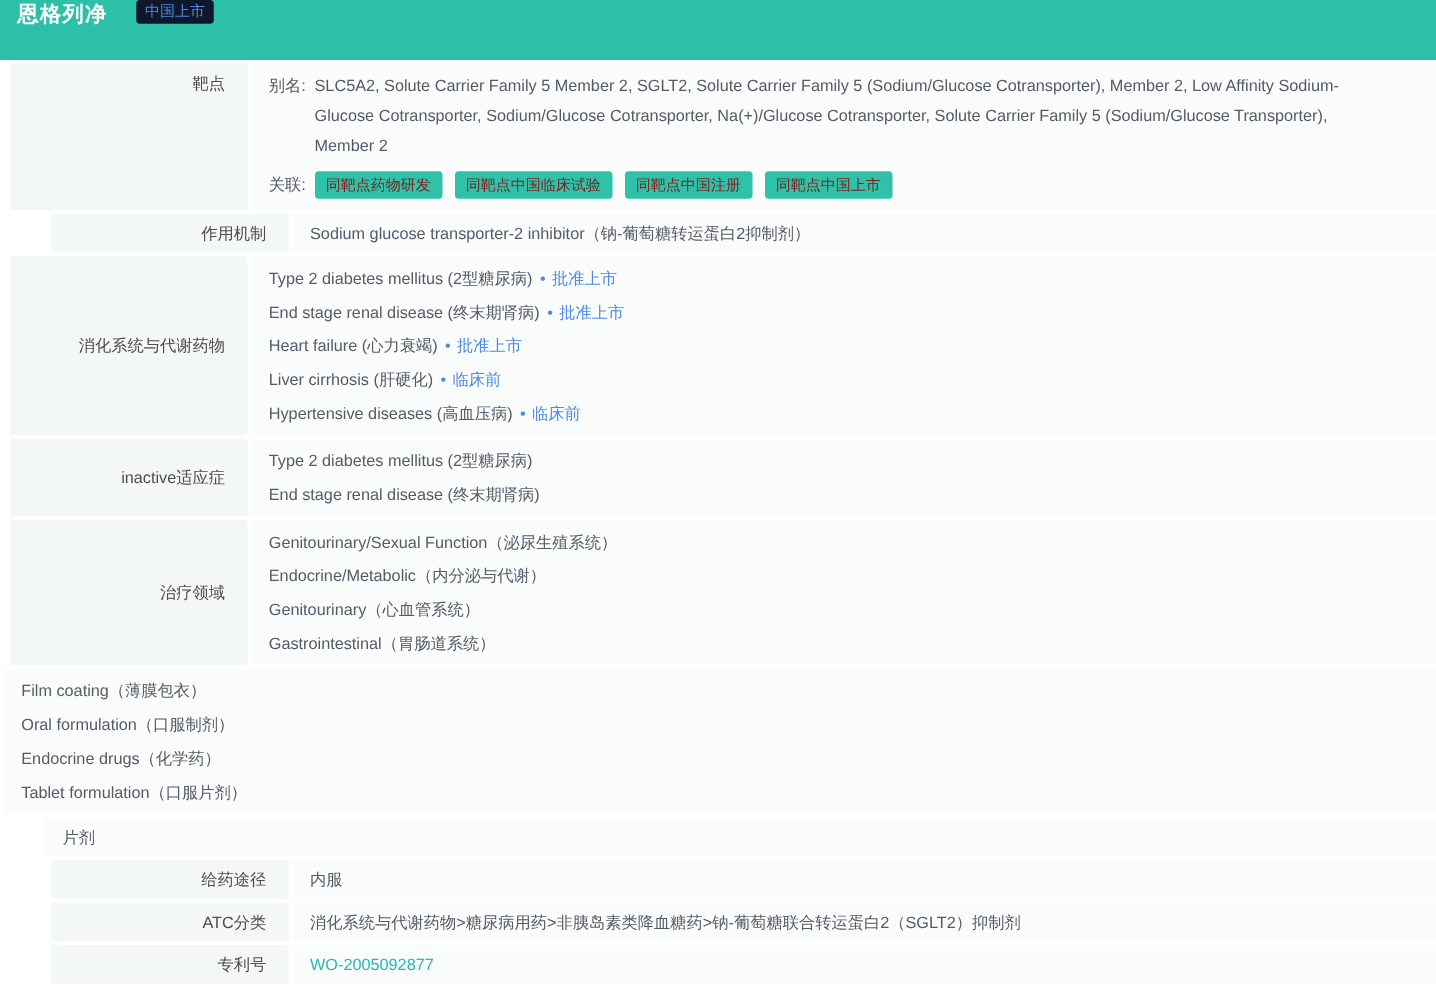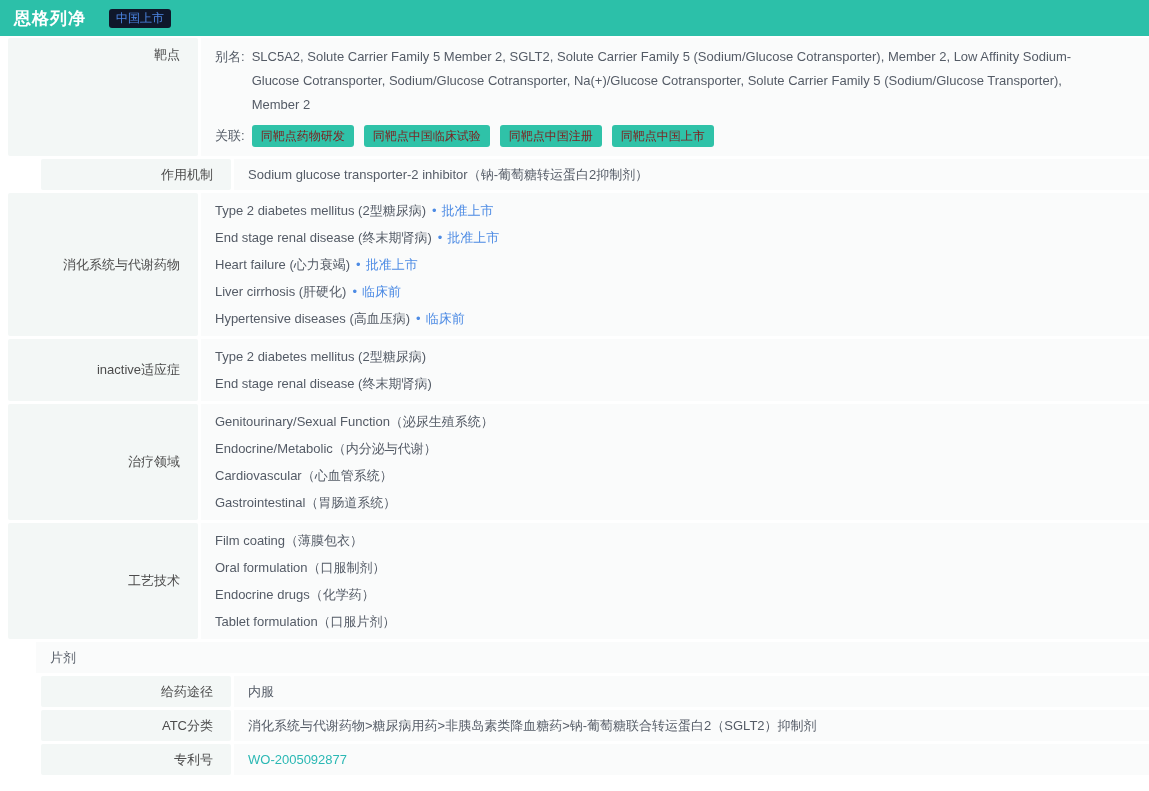--- a/index.html
+++ b/index.html
@@ -4,22 +4,22 @@
 <title>恩格列净</title>
 <style>
   * { box-sizing: border-box; margin: 0; padding: 0; }
   html, body { width: 1149px; background: #ffffff; }
   body {
     font-family: "Liberation Sans", "DejaVu Sans", sans-serif;
     width: 1149px; height: 791px; overflow: hidden;
   }
   
   .page-header {
-    height: 36px; background: #2cc0a9;
-    display: flex; align-items: center;
+    height: 48px; background: #2cc0a9;
+    display: flex; align-items: flex-start;
     padding: 0 14px;
   }
   .drug-title {
     color: #ffffff; font-size: 17px; font-weight: bold;
     letter-spacing: 1px;
   }
   .market-badge {
     margin-left: 23px;
     background: #0f172a; color: #4c86e4;
     font-size: 12px; line-height: 17px;
@@ -110,26 +110,25 @@
       <div class="content-cell">
         <div class="line">Type 2 diabetes mellitus (2型糖尿病)</div>
         <div class="line">End stage renal disease (终末期肾病)</div>
       </div>
     </div>
     <div class="row row-list">
       <div class="label-cell">治疗领域</div>
       <div class="content-cell">
         <div class="line">Genitourinary/Sexual Function（泌尿生殖系统）</div>
         <div class="line">Endocrine/Metabolic（内分泌与代谢）</div>
-        <div class="line">Cardiovascular（心血管系统）</div>
+        <div class="line">Genitourinary（心血管系统）</div>
         <div class="line">Gastrointestinal（胃肠道系统）</div>
       </div>
     </div>
     <div class="row row-list">
-      <div class="label-cell">工艺技术</div>
       <div class="content-cell">
         <div class="line">Film coating（薄膜包衣）</div>
         <div class="line">Oral formulation（口服制剂）</div>
         <div class="line">Endocrine drugs（化学药）</div>
         <div class="line">Tablet formulation（口服片剂）</div>
       </div>
     </div>
     <div class="row row-single">
       <div class="content-cell">
         <div class="line">片剂</div>

